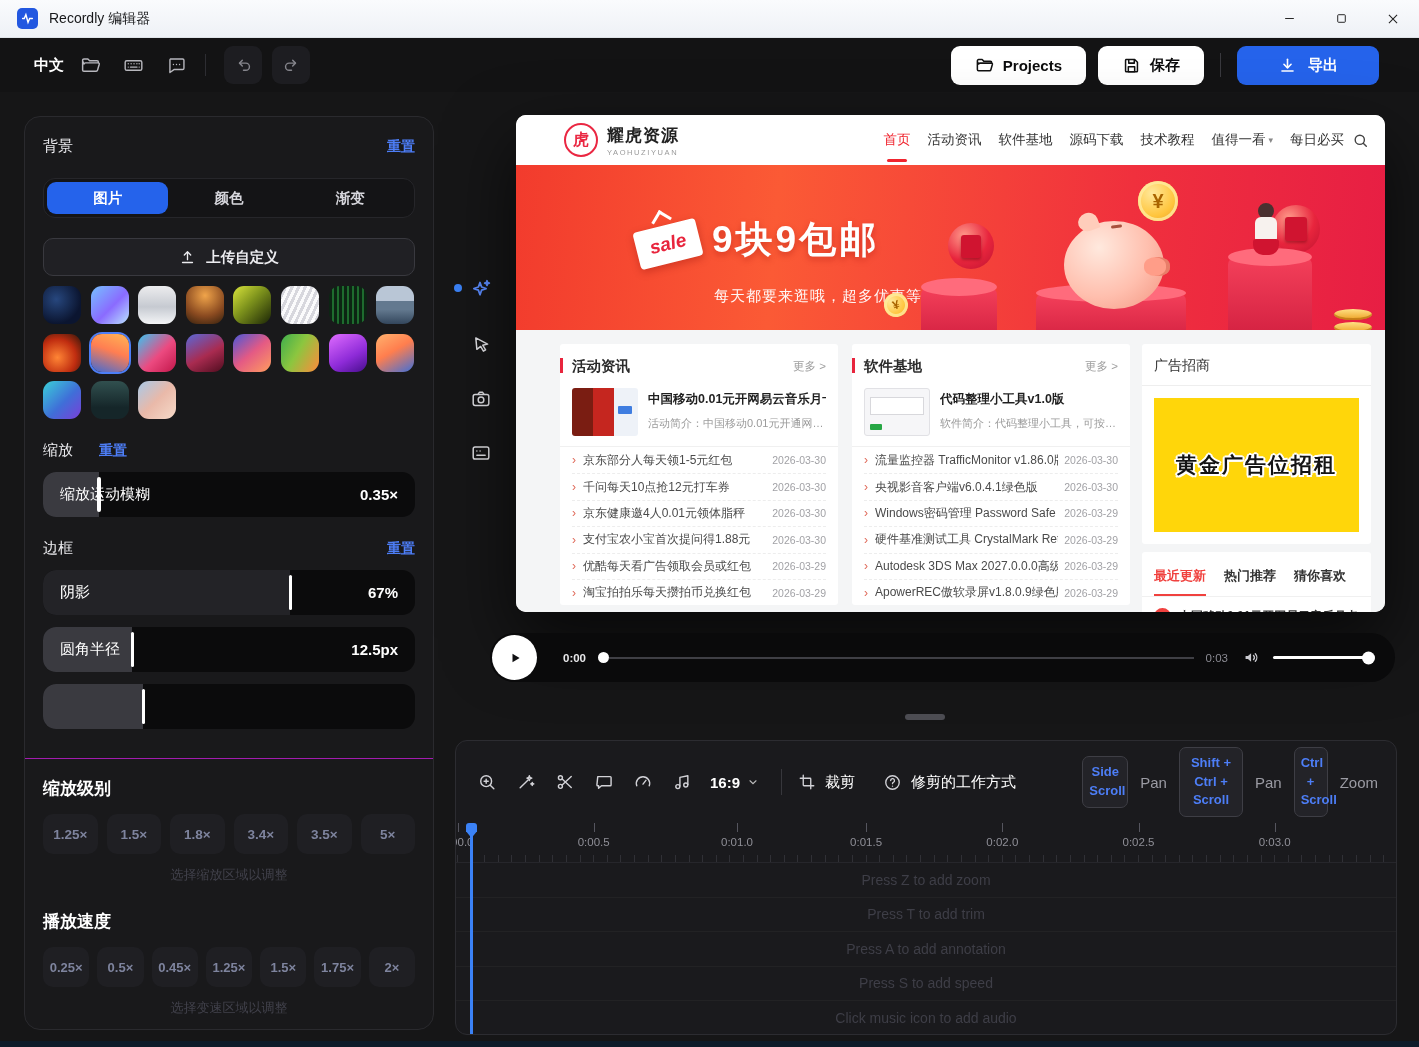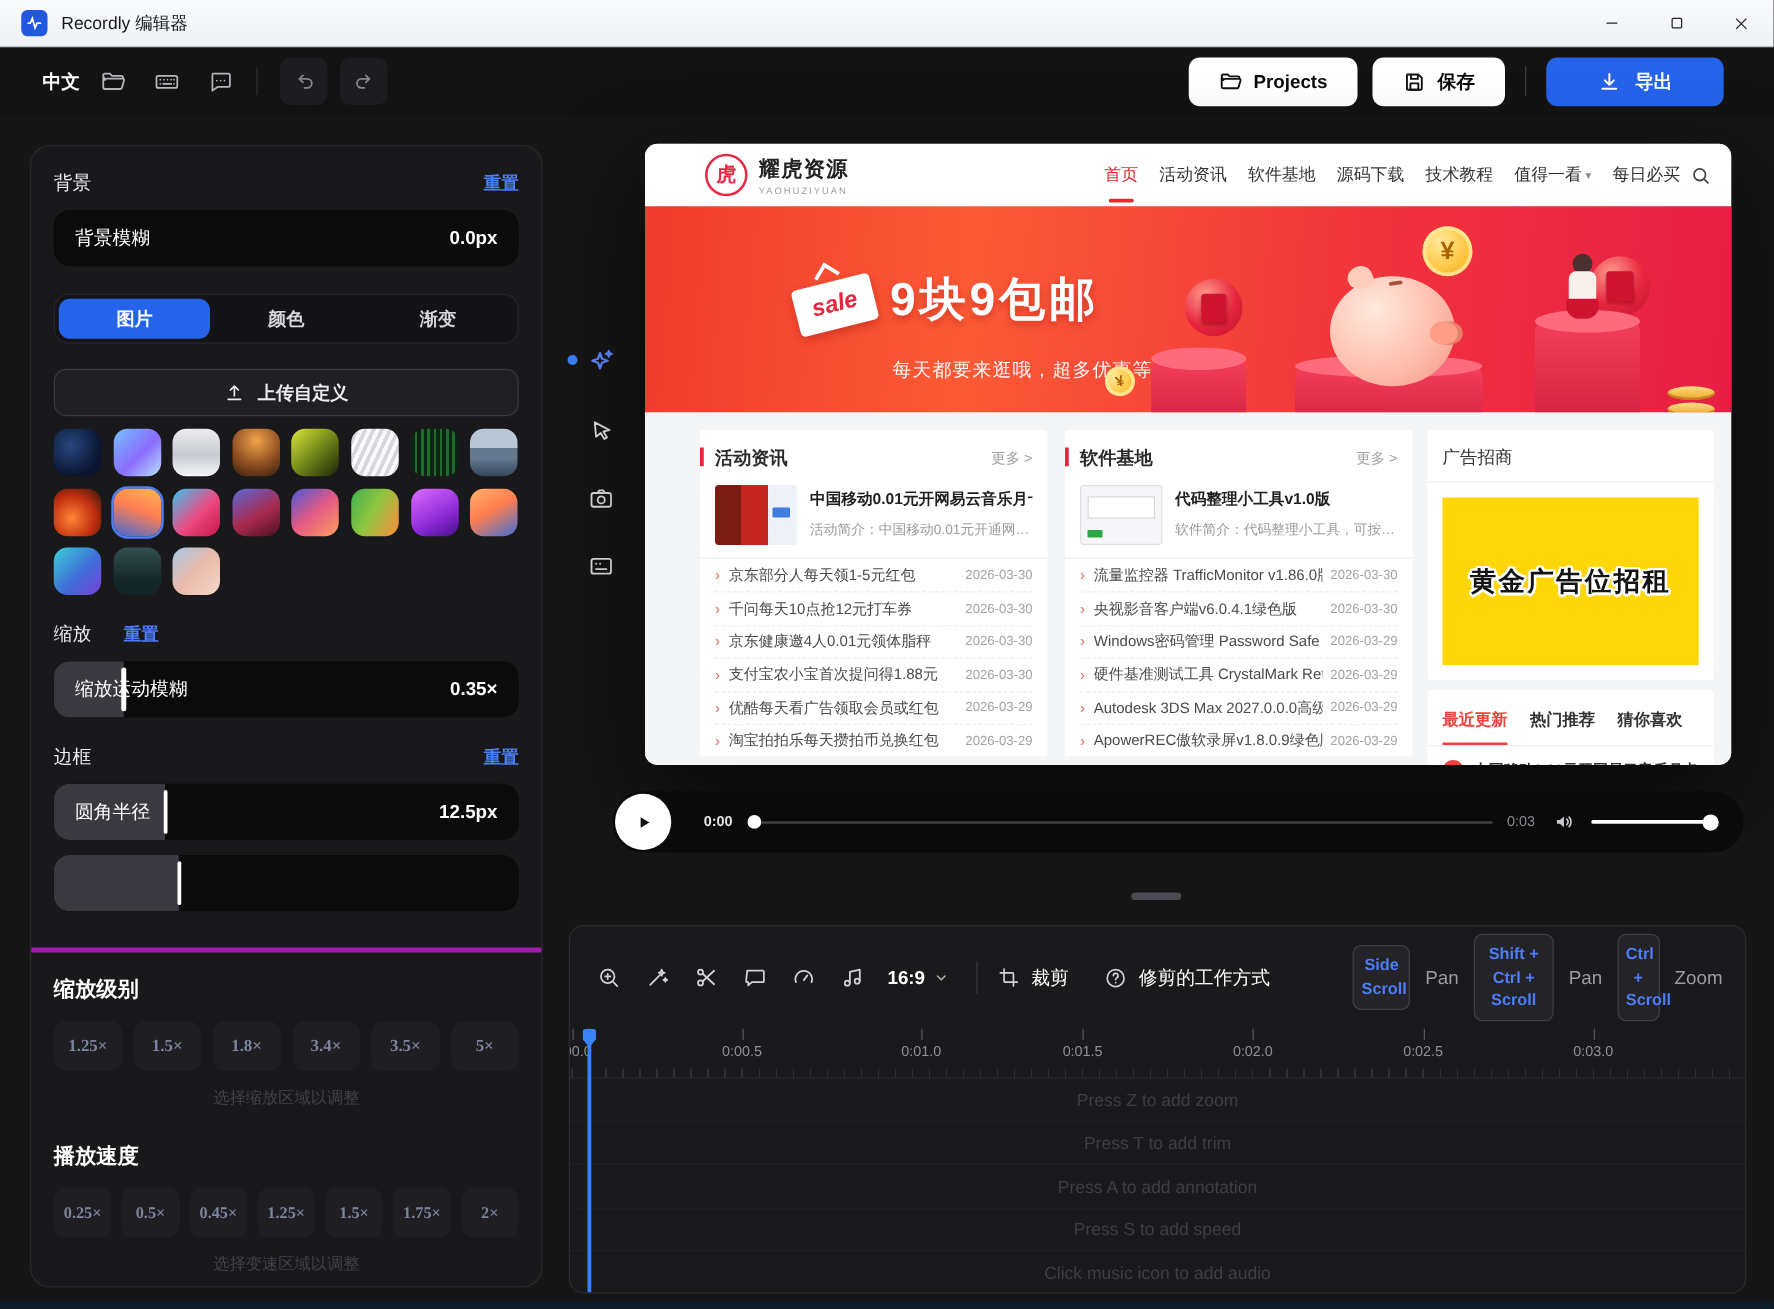--- a/index.html
+++ b/index.html
@@ -33,21 +33,21 @@
   .btn-white { height:39px; background:#fff; border-radius:9px; display:flex; align-items:center;
     gap:9px; padding:0 24px; font-size:15px; font-weight:700; color:#0c0c0d; }
   .right-divider { width:1px; height:24px; background:#39393e; margin:0 4px; }
   .btn-blue { height:39px; background:#2563eb; border-radius:9px; color:#fff; display:flex;
     align-items:center; gap:11px; padding:0 41px; font-weight:700; font-size:15px; }
 
   
   .sidebar { position:absolute; left:24px; top:116px; width:410px; height:914px;
     background:#19191b; border:1px solid #2a2a2e; border-radius:16px; }
   .sb-scroll { position:absolute; top:0; left:0; right:0; height:641px; overflow:hidden; padding:0 18px; }
-  .sb-bottom { position:absolute; top:641px; left:0; right:0; bottom:0; border-top:4px solid #a21caf; padding:0 18px;font-family:Liberation Serif, serif; }
+  .sb-bottom { position:absolute; top:641px; left:0; right:0; bottom:0; border-top:1px solid #a21caf; padding:0 18px; }
   .sec-row { display:flex; align-items:center; justify-content:space-between; margin-top:22px; }
   .sec-row.first { margin-top:20px; }
   .sec-row.inline { justify-content:flex-start; gap:26px; }
   .sec-title { color:#ebebef; font-size:15px; font-weight:400; }
   .reset-link { color:#4d7ef7; font-size:14px; font-weight:600; cursor:pointer; }
   .ctl-row { position:relative; height:45px; background:#0b0b0c; border-radius:13px; overflow:hidden;
     display:flex; align-items:center; margin-top:12px; }
   .ctl-fill { position:absolute; left:0; top:0; bottom:0; background:#3a3a40; }
   .ctl-fill.dim { background:#232327; }
   .ctl-handle { position:absolute; top:5px; bottom:5px; width:3.5px; border-radius:2px; background:#fff; }
@@ -294,24 +294,20 @@
 </div>
 
 <div class="sidebar">
   <div class="sb-scroll">
 
     <div class="sec-row first">
       <span class="sec-title">背景</span>
       <span class="reset-link">重置</span>
     </div>
 
-    <div class="ctl-row">
-      <span class="ctl-label">背景模糊</span>
-      <span class="ctl-value">0.0px</span>
-    </div>
 
     <div class="tabs3">
 
         <div class="tab3 active">
           <span>图片</span>
         </div>
 
         <div class="tab3">
           <span>颜色</span>
         </div>
@@ -381,20 +377,26 @@
       <div class="ctl-handle" style="left:14.6%"></div>
       <span class="ctl-label">缩放运动模糊</span>
       <span class="ctl-value">0.35×</span>
     </div>
 
     <div class="sec-row">
       <span class="sec-title">边框</span>
       <span class="reset-link">重置</span>
     </div>
 
+    <div class="ctl-row">
+      <div class="ctl-fill dim" style="width:66.5%"></div>
+      <div class="ctl-handle" style="left:66%"></div>
+      <span class="ctl-label">阴影</span>
+      <span class="ctl-value">67%</span>
+    </div>
 
     <div class="ctl-row">
       <div class="ctl-fill" style="width:24%"></div>
       <div class="ctl-handle" style="left:23.6%"></div>
       <span class="ctl-label">圆角半径</span>
       <span class="ctl-value">12.5px</span>
     </div>
 
     <div class="ctl-row">
       <div class="ctl-fill" style="width:27%"></div>

